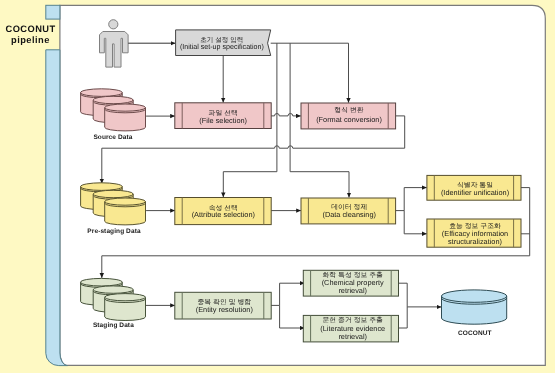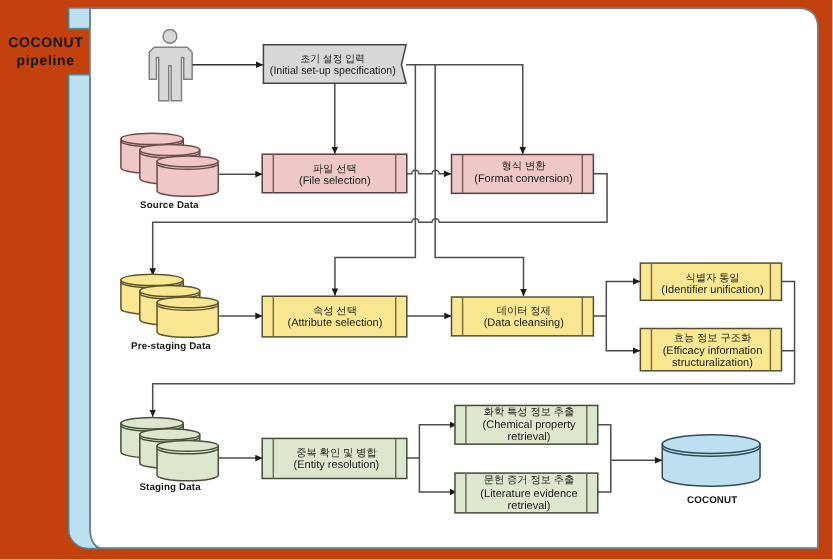--- a/index.html
+++ b/index.html
@@ -1,19 +1,19 @@
 <!DOCTYPE html>
 <html><head>
 <meta charset="utf-8">
 <title>COCONUT pipeline</title>
 <style>
   html,body{margin:0;padding:0;background:#ffffff;}
   body{width:555px;height:373px;overflow:hidden;
        font-family:"Liberation Sans",sans-serif;}
-  #stage{position:relative;width:555px;height:373px;background:#c2410c;text-align:center;}
+  #stage{position:relative;width:555px;height:373px;background:#fef9c3;text-align:center;}
   svg#diagram{position:absolute;left:0;top:0;width:555px;height:373px;
        shape-rendering:geometricPrecision;text-rendering:geometricPrecision;}
   text{paint-order:stroke;}
   .lbl{font-family:"Liberation Sans",sans-serif;text-anchor:middle;fill:#1a1a1a;}
   .ko{font-size:6.85px;}
   .en{font-size:7.35px;}
   .store-cap{font-size:6.5px;font-weight:bold;letter-spacing:.1px;}
   .brand{font-family:"Liberation Sans",sans-serif;font-weight:bold;
          font-size:9.3px;fill:#141414;letter-spacing:.45px;text-anchor:middle;}
   .flow{fill:none;stroke:#4d4d4d;stroke-width:1;}

